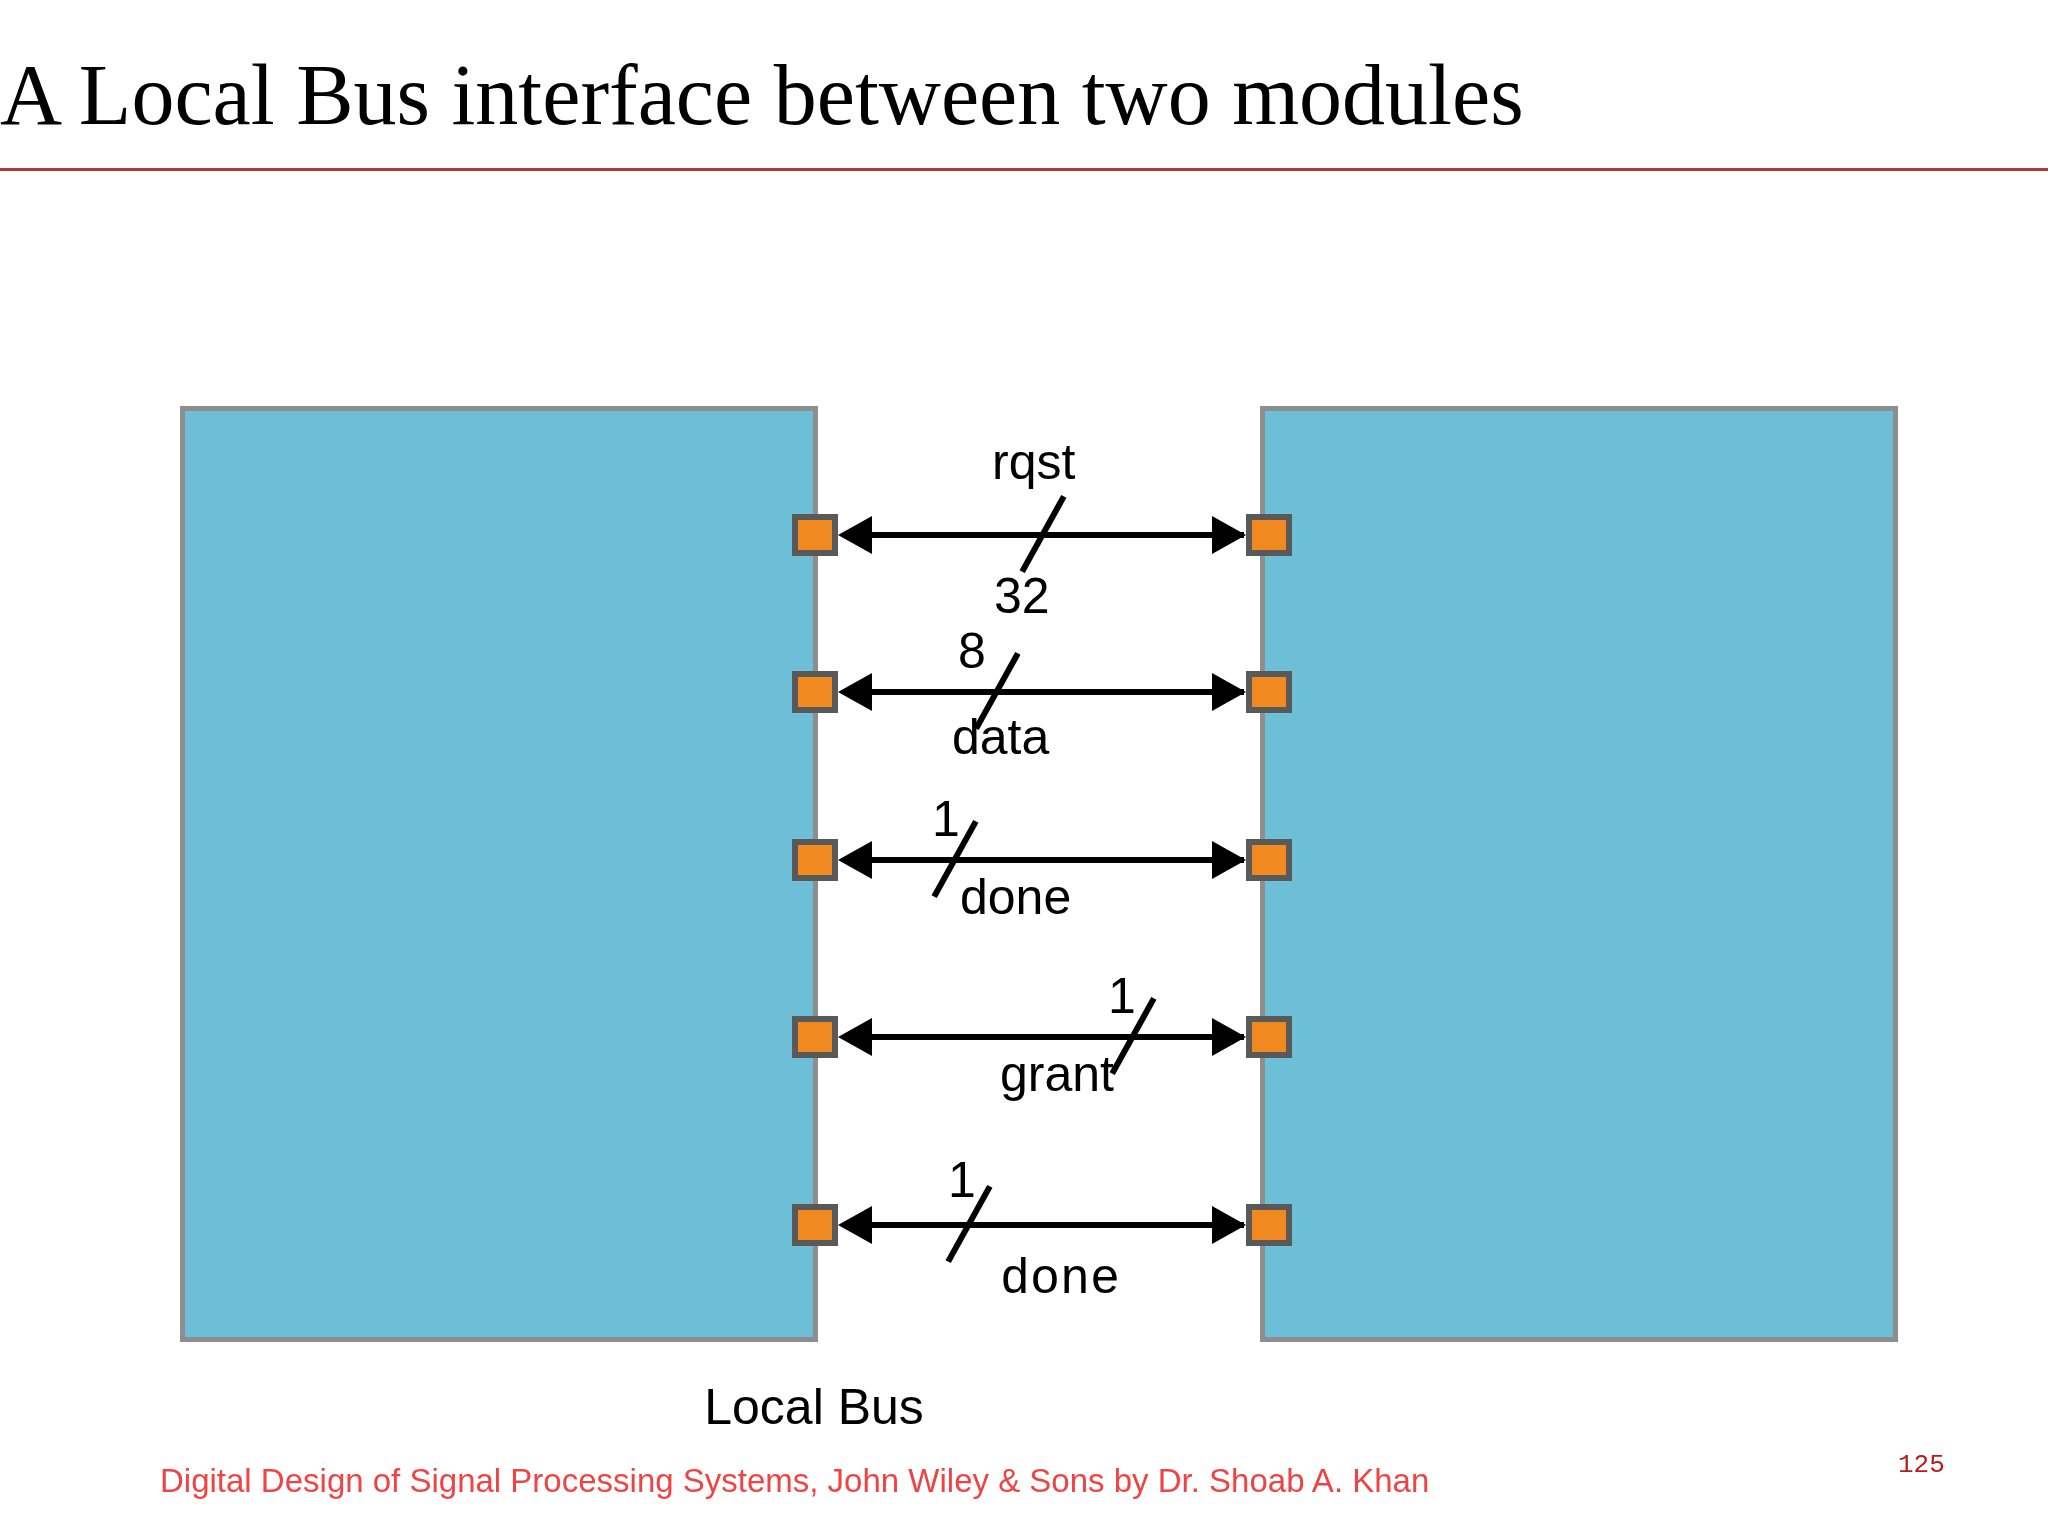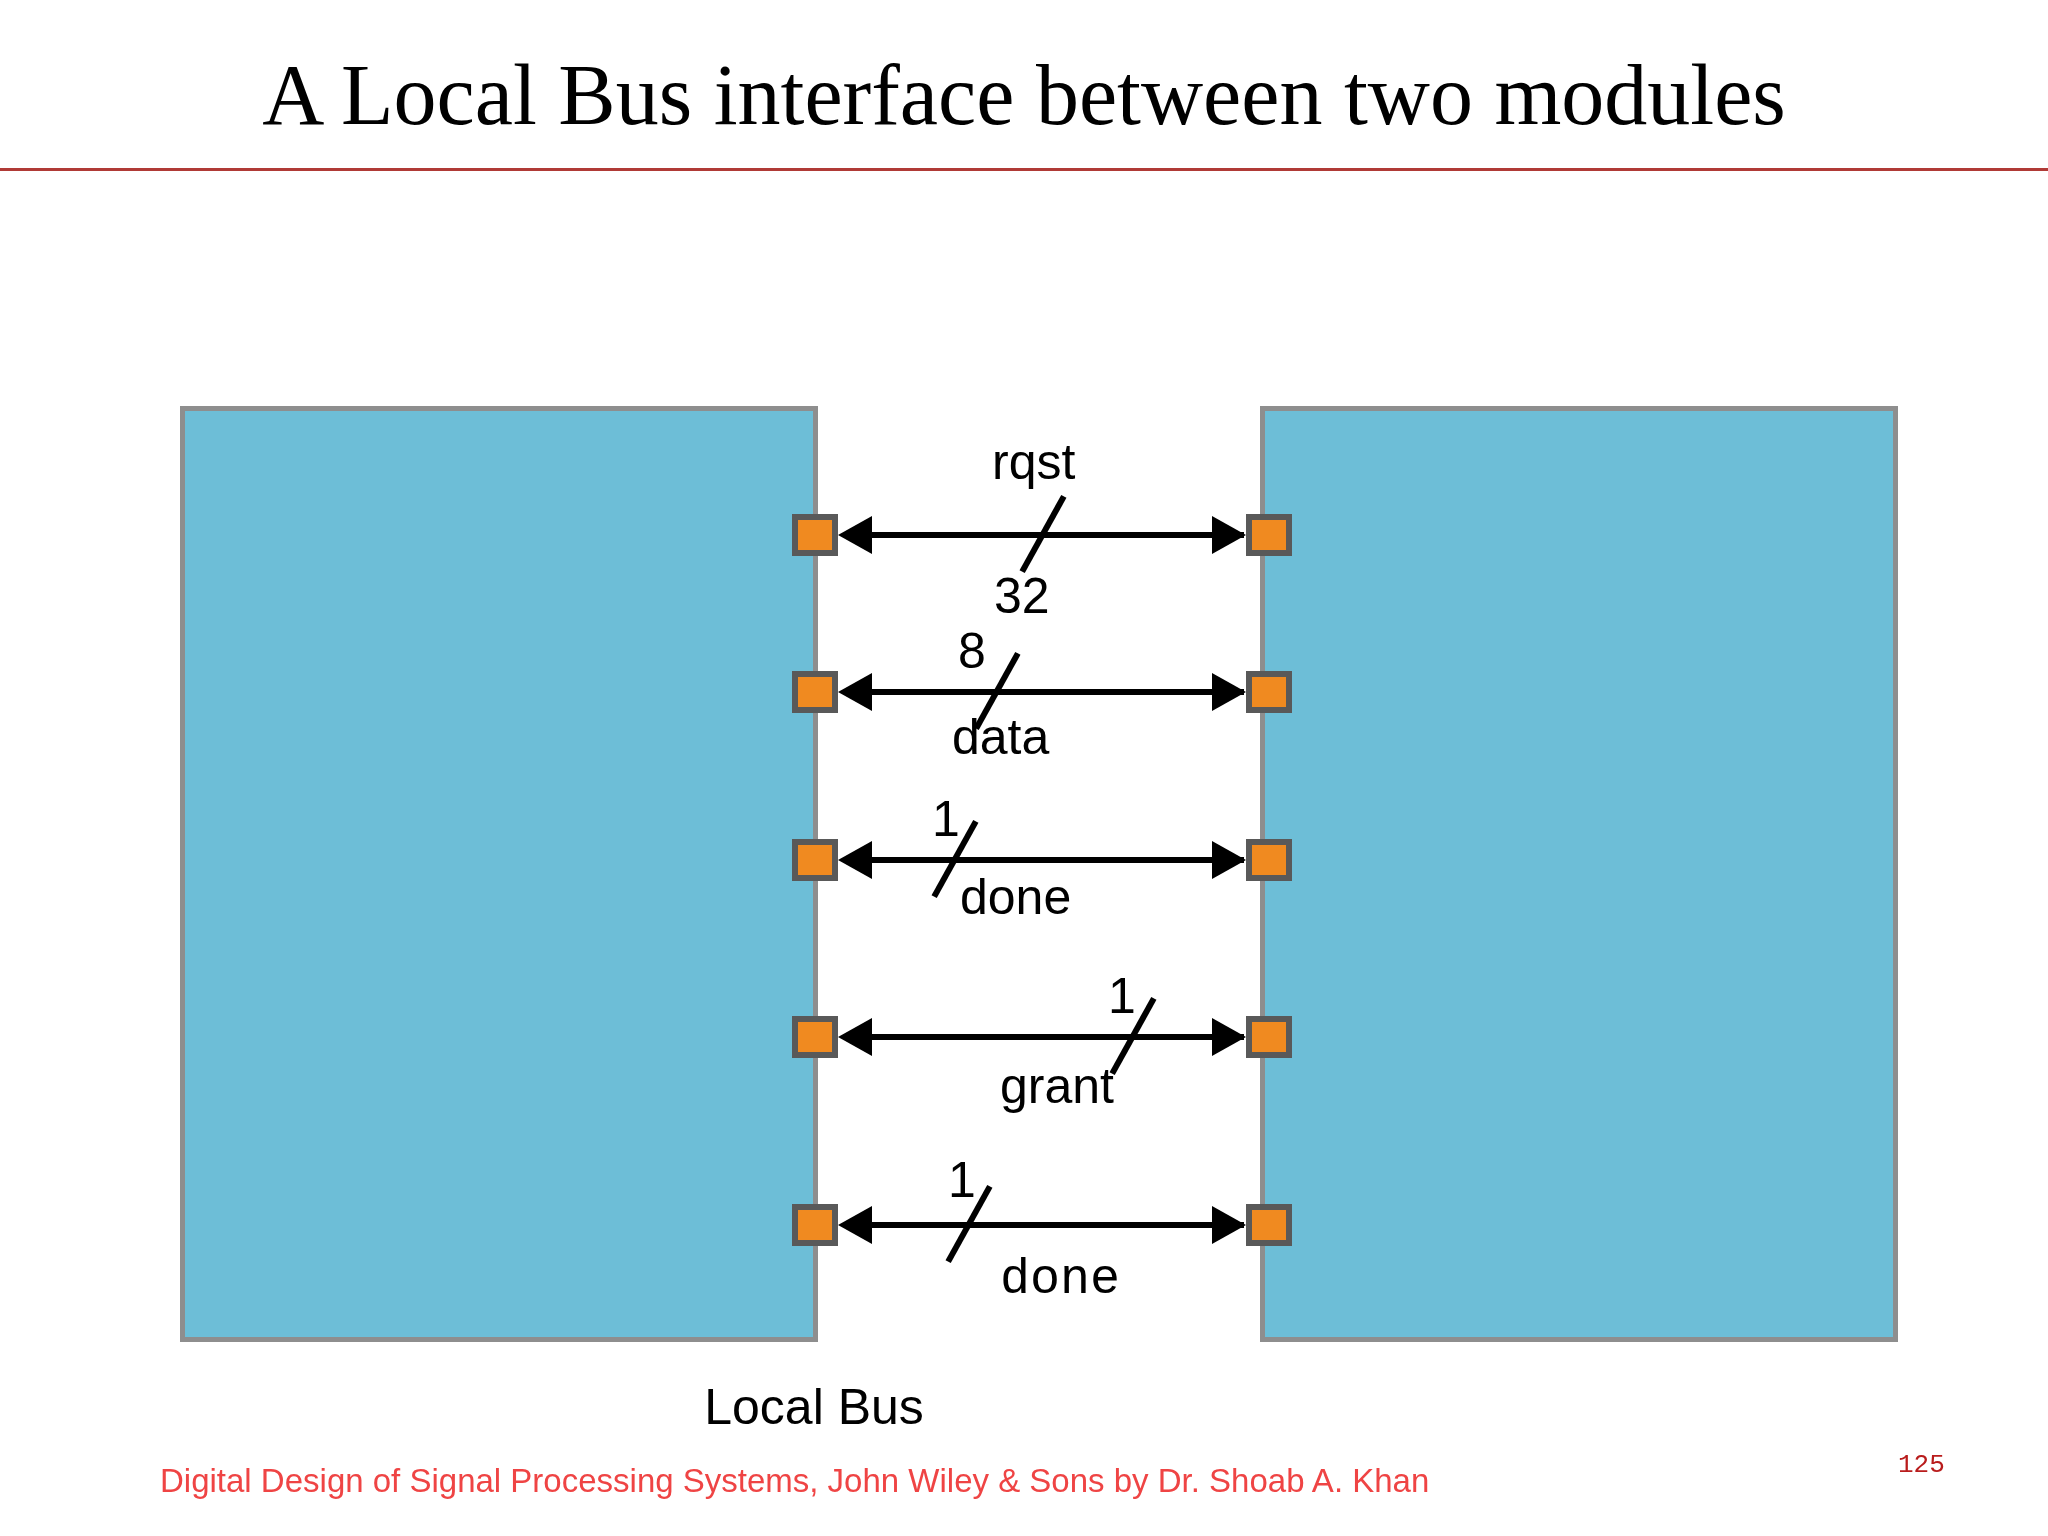--- a/index.html
+++ b/index.html
@@ -14,21 +14,20 @@
     overflow: hidden;
     font-family: "Liberation Sans", sans-serif;
   }
 
   
   #slide-title {
     position: absolute;
     left: 0;
     top: 52px;
     width: 2048px;
-    text-align: center;
     font-family: "Liberation Serif", serif;
     font-size: 86px;
     line-height: 1.0;
     color: #000000;
     letter-spacing: 0px;
     white-space: nowrap;
   }
   #title-rule {
     position: absolute;
     left: 0;
@@ -192,21 +191,21 @@
 </div>
 
 <div class="signal-row" style="top:1037px;">
   <div class="pad pad-left"></div>
   <div class="pad pad-right"></div>
   <div class="arrow-shaft"></div>
   <div class="arrow-head arrow-head-left"></div>
   <div class="arrow-head arrow-head-right"></div>
   <div class="slash" style="left:1130px;"></div>
   <div class="sig-label lab-above" style="left:1108px; top:-66px;">1</div>
-  <div class="sig-label lab-below" style="left:1000px; top:24px;">grant</div>
+  <div class="sig-label lab-below" style="left:1000px; top:12px;">grant</div>
 </div>
 
 <div class="signal-row" style="top:1225px;">
   <div class="pad pad-left"></div>
   <div class="pad pad-right"></div>
   <div class="arrow-shaft"></div>
   <div class="arrow-head arrow-head-left"></div>
   <div class="arrow-head arrow-head-right"></div>
   <div class="slash" style="left:966px;"></div>
   <div class="sig-label lab-above" style="left:948px; top:-70px;">1</div>

